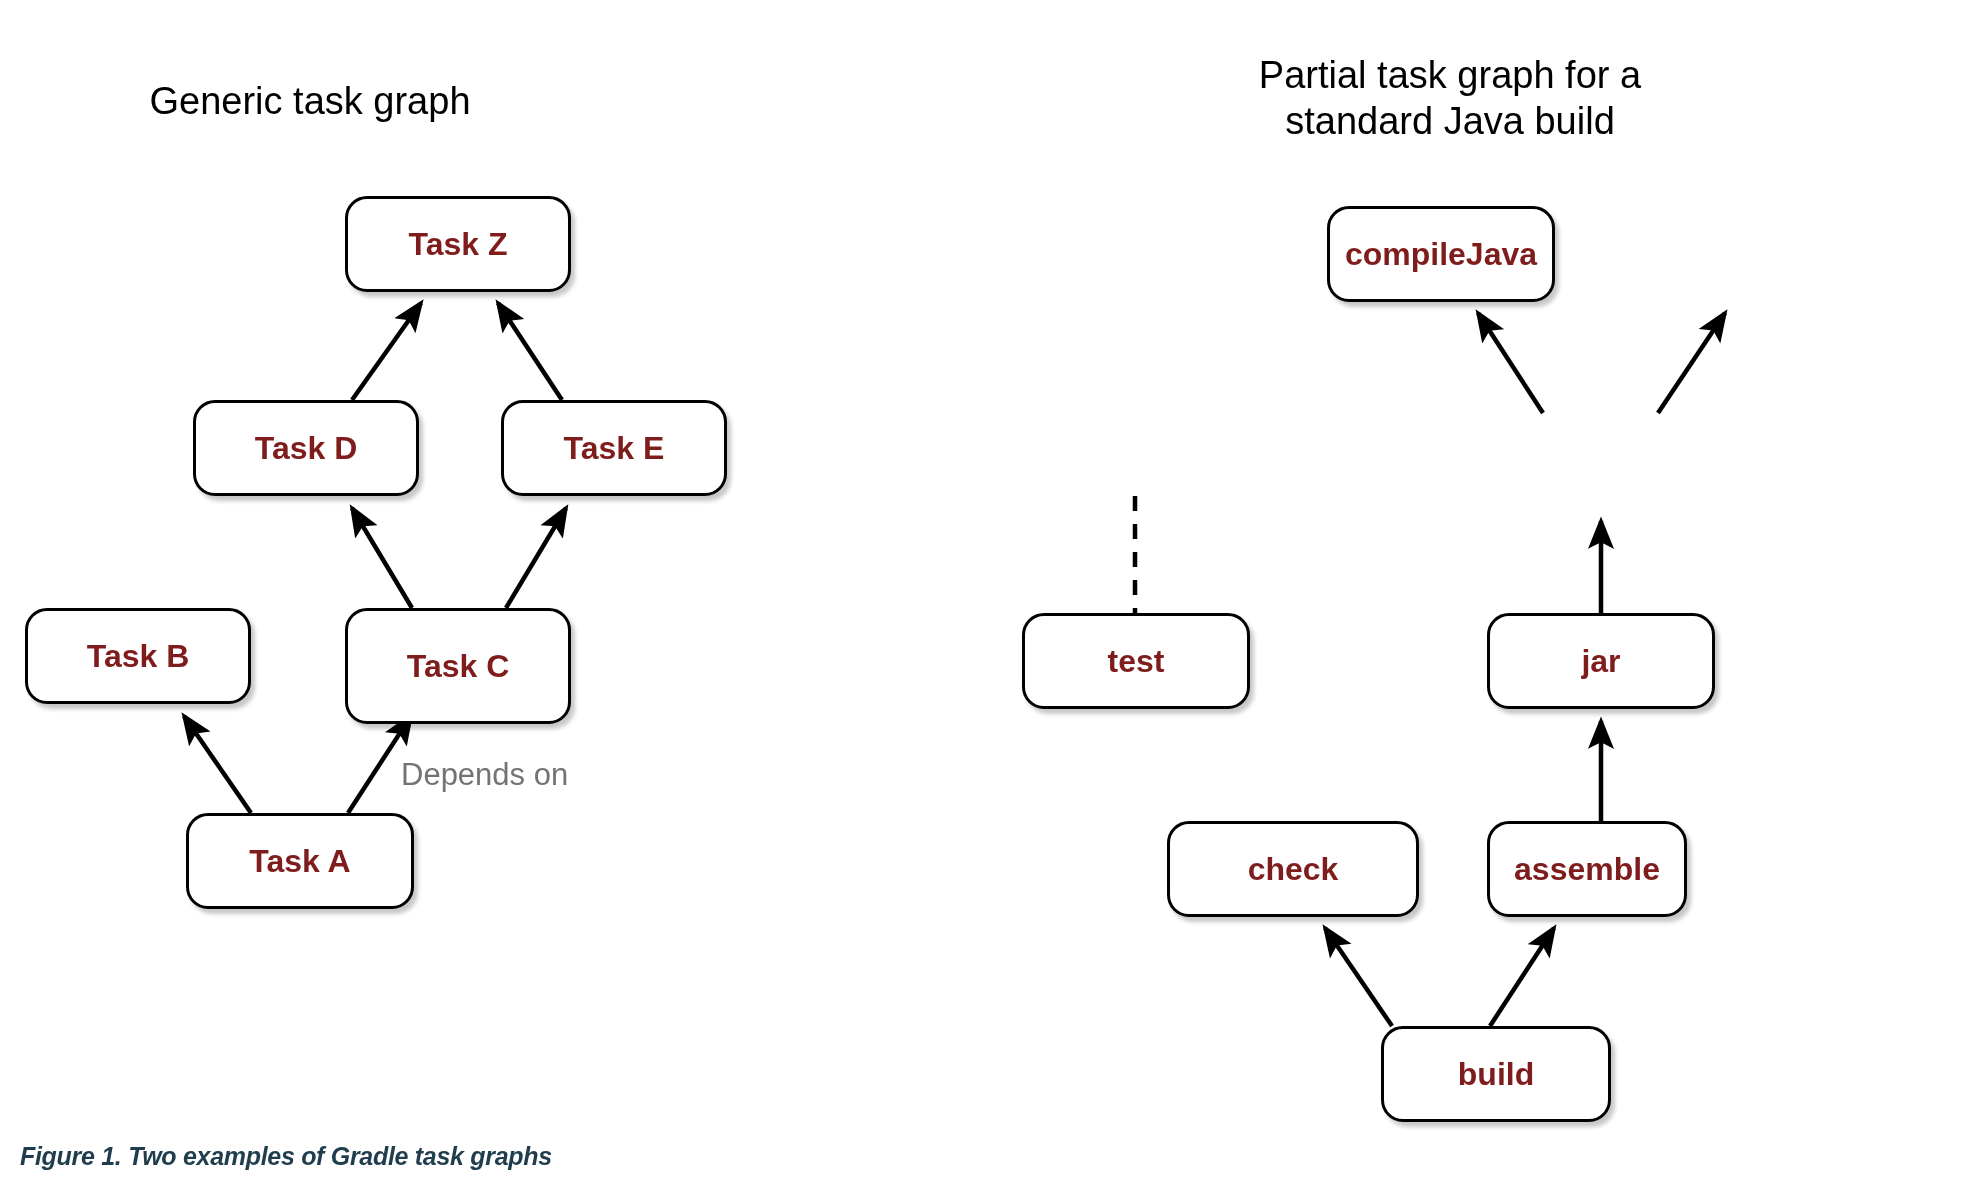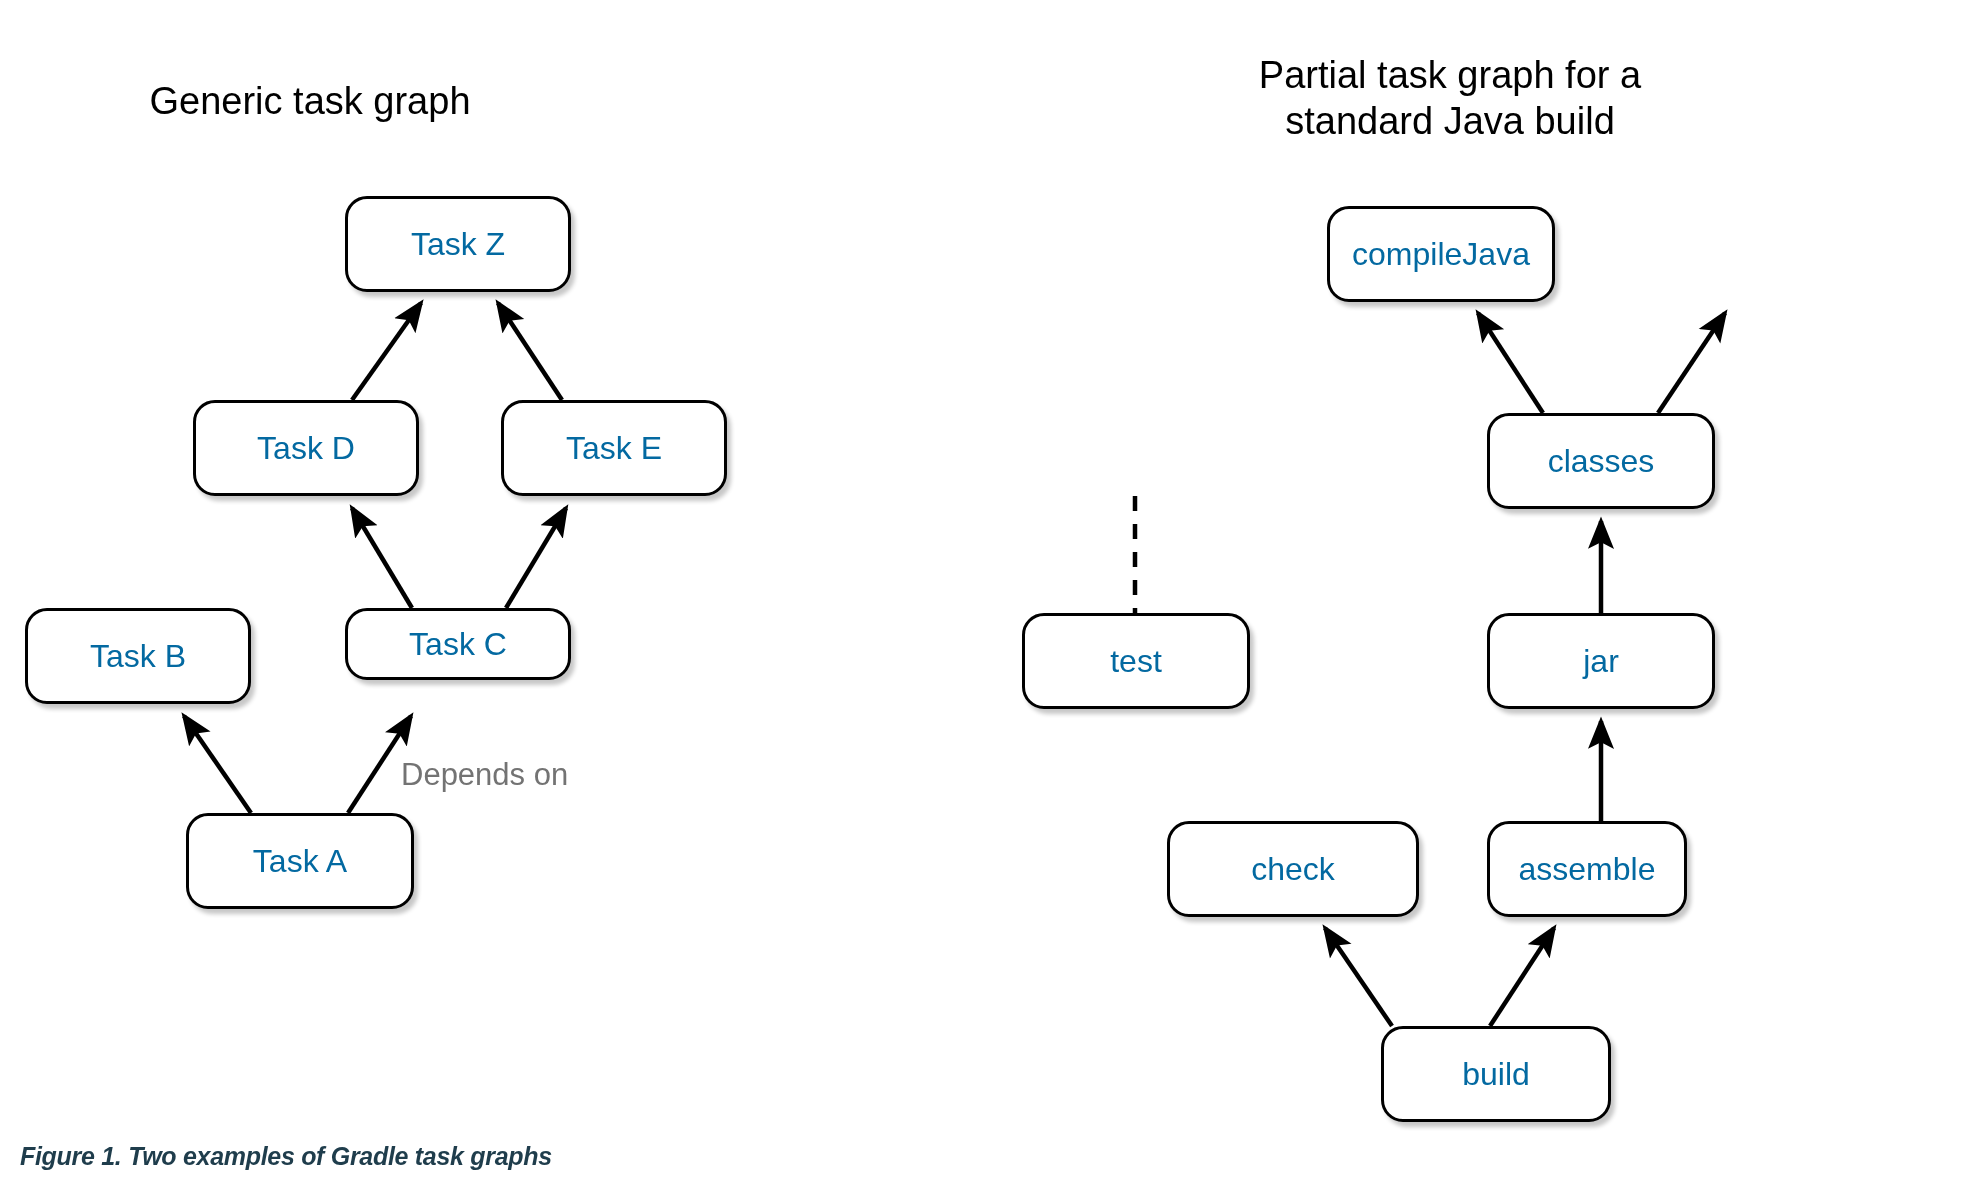--- a/index.html
+++ b/index.html
@@ -52,22 +52,22 @@
     border-radius: 22px;
     display: flex;
     align-items: center;
     justify-content: center;
     box-shadow: 4px 5px 4px rgba(0,0,0,0.22);
     z-index: 3;
   }
   .node-label {
     font-family: "Liberation Sans", sans-serif;
     font-size: 32px;
-    font-weight: 400;
-    color: #0369a1;
+    font-weight: 700;
+    color: #7f1d1d;
     line-height: 1;
     white-space: nowrap;
   }
 
   
   .edge-annotation {
     position: absolute;
     font-family: "Liberation Sans", sans-serif;
     font-size: 31px;
     color: #737373;
@@ -157,38 +157,35 @@
   </div>
 
   <div class="node" style="left:501px; top:400px; width:226px; height:96px;">
     <span class="node-label">Task E</span>
   </div>
 
   <div class="node" style="left:25px; top:608px; width:226px; height:96px;">
     <span class="node-label">Task B</span>
   </div>
 
-  <div class="node" style="left:345px; top:608px; width:226px; height:72px;">
+  <div class="node" style="left:345px; top:608px; width:226px; height:116px;">
     <span class="node-label">Task C</span>
   </div>
 
   <div class="node" style="left:186px; top:813px; width:228px; height:96px;">
     <span class="node-label">Task A</span>
   </div>
 
   <div class="edge-annotation" id="depends-on-label" style="left:401px; top:757px;">Depends on</div>
 
   <div class="node" style="left:1327px; top:206px; width:228px; height:96px;">
     <span class="node-label">compileJava</span>
   </div>
 
 
-  <div class="node" style="left:1487px; top:413px; width:228px; height:96px;">
-    <span class="node-label">classes</span>
-  </div>
 
   <div class="node" style="left:1022px; top:613px; width:228px; height:96px;">
     <span class="node-label">test</span>
   </div>
 
   <div class="node" style="left:1487px; top:613px; width:228px; height:96px;">
     <span class="node-label">jar</span>
   </div>
 
   <div class="node" style="left:1167px; top:821px; width:252px; height:96px;">

